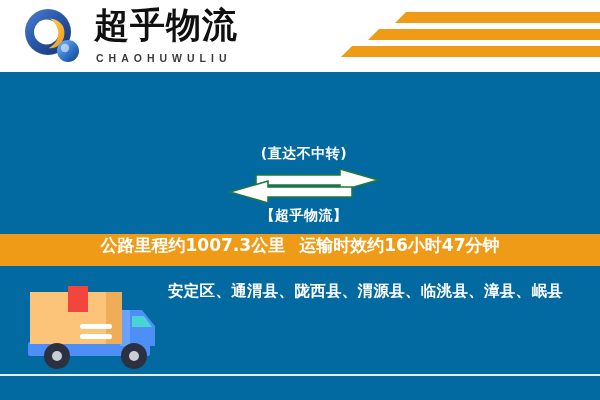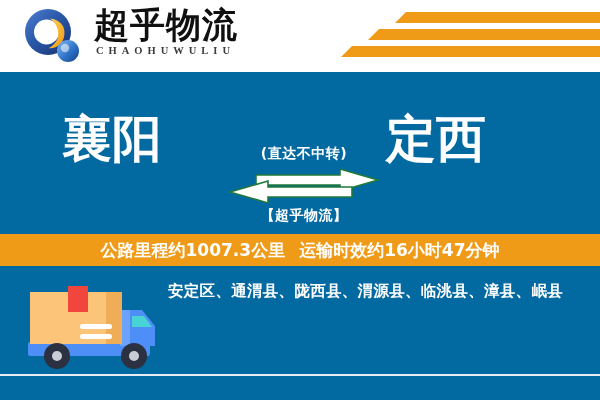--- a/index.html
+++ b/index.html
@@ -41,26 +41,26 @@
   .logo-cn {
     font-family: "DejaVu Sans", "Liberation Sans", sans-serif;
     font-size: 35px;
     font-weight: bold;
     color: #101010;
     letter-spacing: 1px;
     line-height: 38px;
     white-space: nowrap;
   }
   .logo-en {
-    font-family: Liberation Serif, serif;
+    font-family: Liberation Sans, sans-serif;
     font-size: 10.5px;
     font-weight: bold;
     color: #3b3b3b;
     letter-spacing: 5.0px;
-    margin-top: 1px;
+    margin-top: 8px;
     margin-left: 2px;
     white-space: nowrap;
   }
   .stripes {
     position: absolute;
     right: 0; top: 10px;
     width: 262px; height: 56px;
   }
   .stripe {
     position: absolute;
@@ -120,21 +120,20 @@
     letter-spacing: 0.5px;
   }
 
   
   .infobar {
     position: absolute;
     left: 0; top: 234px;
     width: 600px; height: 32px;
     background: #ef9b18;
     display: flex;
-    align-items: center;
     justify-content: center;
   }
   .infobar-text {
     font-family: "DejaVu Sans", "Liberation Sans", sans-serif;
     font-size: 17px;
     font-weight: bold;
     color: #ffffff;
     white-space: nowrap;
     letter-spacing: 0px;
   }
@@ -209,38 +208,36 @@
 
     <div class="stripes">
       <div class="stripe s1"></div>
       <div class="stripe s2"></div>
       <div class="stripe s3"></div>
     </div>
   </div>
 
   <div class="route">
 
-    <div class="city origin">襄阳</div>
 
     <div class="route-center">
       <div class="note-top">(直达不中转)</div>
 
       <div class="arrows">
         <svg width="152" height="34" viewBox="0 0 152 34" xmlns="http://www.w3.org/2000/svg">
 
           <path d="M28 6 L112 6 L112 0 L150 11 L112 22 L112 16 L28 16 Z" fill="#ffffff" stroke="#1f7a3c" stroke-width="1.6"></path>
 
           <path d="M124 18 L40 18 L40 12 L2 23 L40 34 L40 28 L124 28 Z" fill="#ffffff" stroke="#1f7a3c" stroke-width="1.6"></path>
         </svg>
       </div>
 
       <div class="note-bottom">【超乎物流】</div>
     </div>
 
-    <div class="city dest">定西</div>
   </div>
 
   <div class="infobar">
     <div class="infobar-text">公路里程约1007.3公里</div>
     <span class="infobar-gap"></span>
     <div class="infobar-text">运输时效约16小时47分钟</div>
   </div>
 
   <div class="coverage">
 

